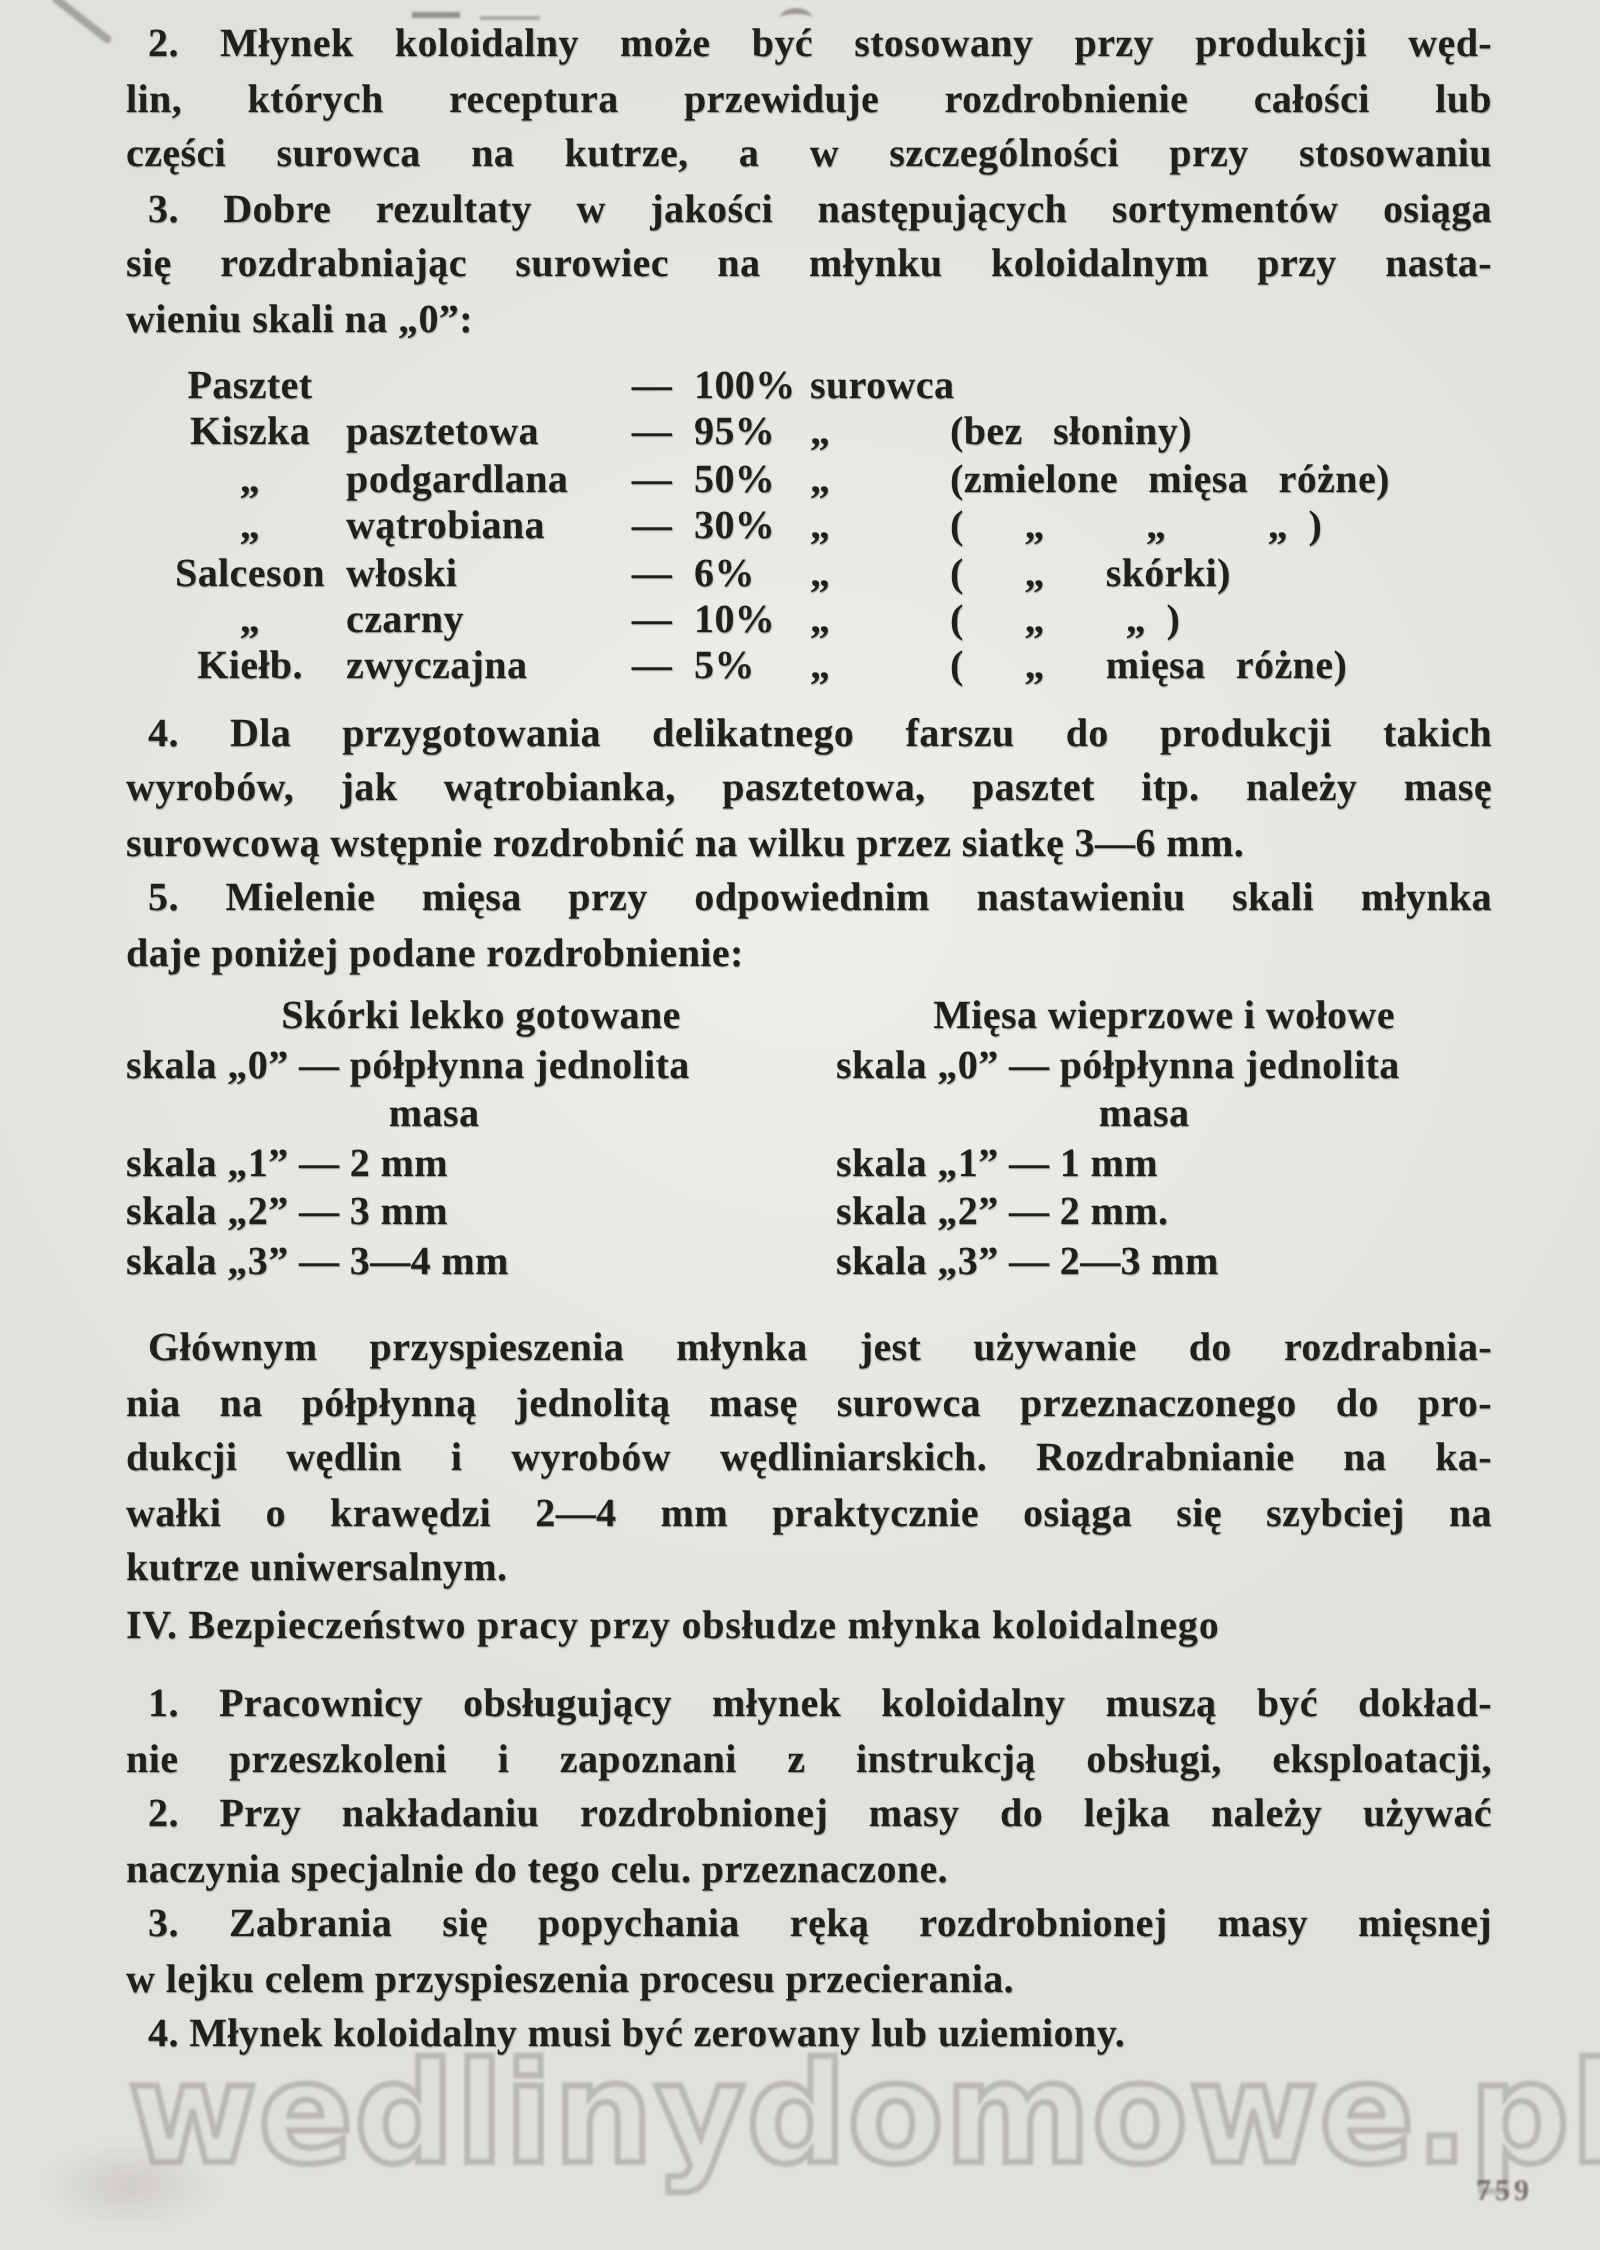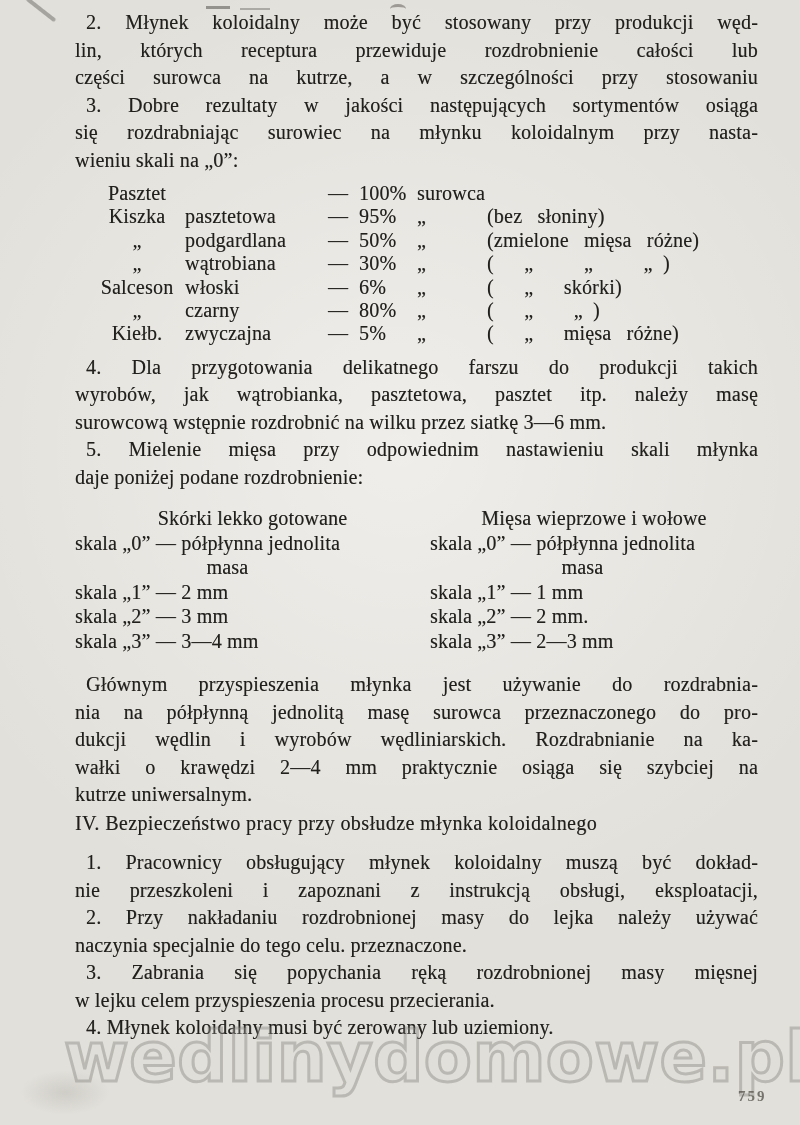--- a/index.html
+++ b/index.html
@@ -9,42 +9,42 @@
     font-family:"Liberation Serif","DejaVu Serif",serif;
     color:#201f1c;
   }
   .vignette {
     position:absolute; inset:0; pointer-events:none;
     background:
       radial-gradient(ellipse 115% 80% at 50% 40%, rgba(255,255,255,0.45) 0%, rgba(255,255,255,0) 55%),
       radial-gradient(ellipse 140% 120% at 50% 50%, rgba(0,0,0,0) 68%, rgba(88,86,78,0.20) 100%);
   }
   .content {
-    position:absolute; left:75px; top:0; width:683px; padding-top:9px;
-    font-size:20px; font-weight:normal; letter-spacing:0.2px;
+    position:absolute; left:63px; top:0; width:683px; padding-top:9px;
+    font-size:20px; font-weight:bold; letter-spacing:0.2px;
     text-shadow:0.3px 0.3px 0.6px rgba(34,32,28,0.45);
   }
   .para { line-height:27.5px; }
   .tline { text-align:justify; text-align-last:justify; }
   .tline-last { text-align-last:left; }
   .para .tline:first-child { text-indent:11px; }
 
   .mix-table { margin-top:8px; }
   .mrow {
     display:grid; grid-template-columns:80px 140px 42px 58px 70px 1fr;
     padding-left:22px; line-height:23.4px; white-space:nowrap;
   }
   .mc-n1 { text-align:center; }
   .mc-n2 { padding-left:8px; }
   .mc-dash { text-align:center; }
   .mc-pct { text-align:left; }
   .mc-unit { text-align:left; }
   .mc-note { word-spacing:10px; }
 
-  .grind { display:grid; grid-template-columns:355px 1fr; margin-top:15px; line-height:24.5px; }
+  .grind { display:grid; grid-template-columns:355px 1fr; margin-top:5px; line-height:24.5px; }
   .gtitle { text-align:center; }
   .glines { white-space:pre-line; }
 
   .p4 { margin-top:8px; }
   .p-main { margin-top:18px; }
   .heading-iv { line-height:27.5px; margin-top:1px; letter-spacing:0.4px; }
   .items { margin-top:12px; }
 
   .watermark {
     position:absolute; left:64px; top:1016px; white-space:nowrap;
@@ -137,21 +137,21 @@
         <span class="mc-n2">włoski</span>
         <span class="mc-dash">—</span>
         <span class="mc-pct">6%</span>
         <span class="mc-unit">„</span>
         <span class="mc-note">(  „  skórki)</span>
       </div>
       <div class="mrow">
         <span class="mc-n1">„</span>
         <span class="mc-n2">czarny</span>
         <span class="mc-dash">—</span>
-        <span class="mc-pct">80%</span>
+        <span class="mc-pct">10%</span>
         <span class="mc-unit">„</span>
         <span class="mc-note">(  „  „ )</span>
       </div>
       <div class="mrow">
         <span class="mc-n1">Kiełb.</span>
         <span class="mc-n2">zwyczajna</span>
         <span class="mc-dash">—</span>
         <span class="mc-pct">5%</span>
         <span class="mc-unit">„</span>
         <span class="mc-note">(  „  mięsa różne)</span>

